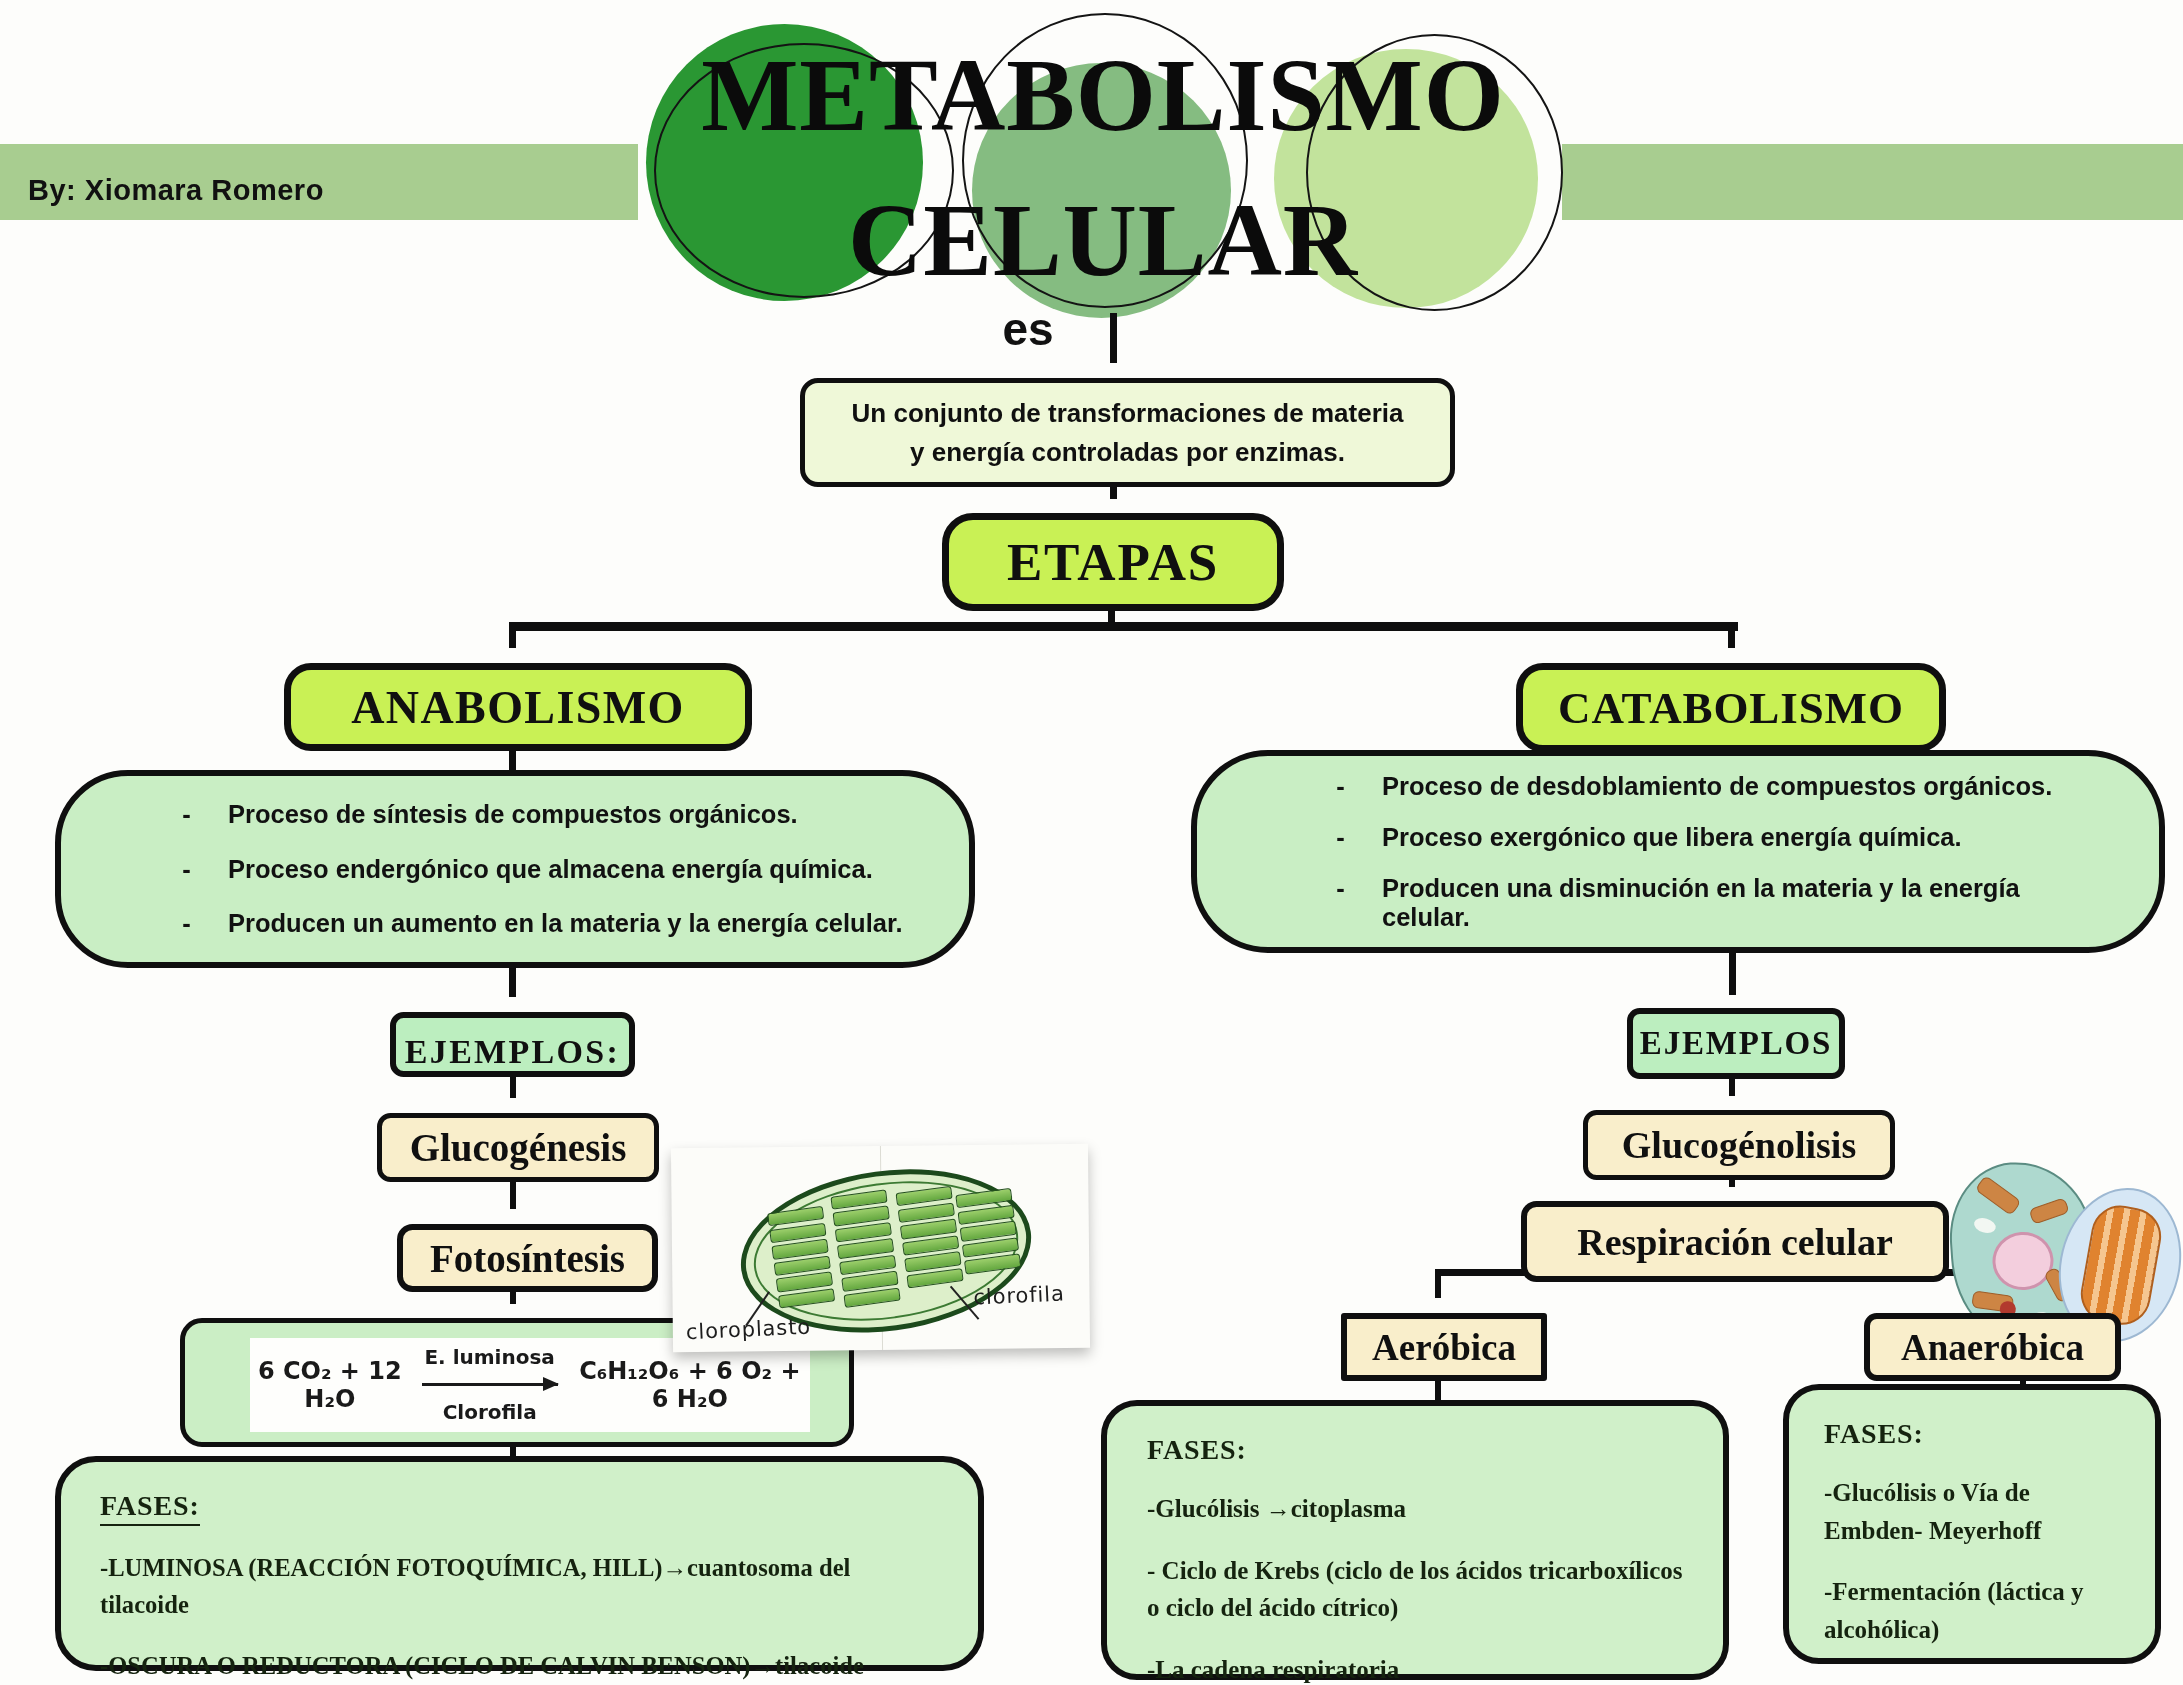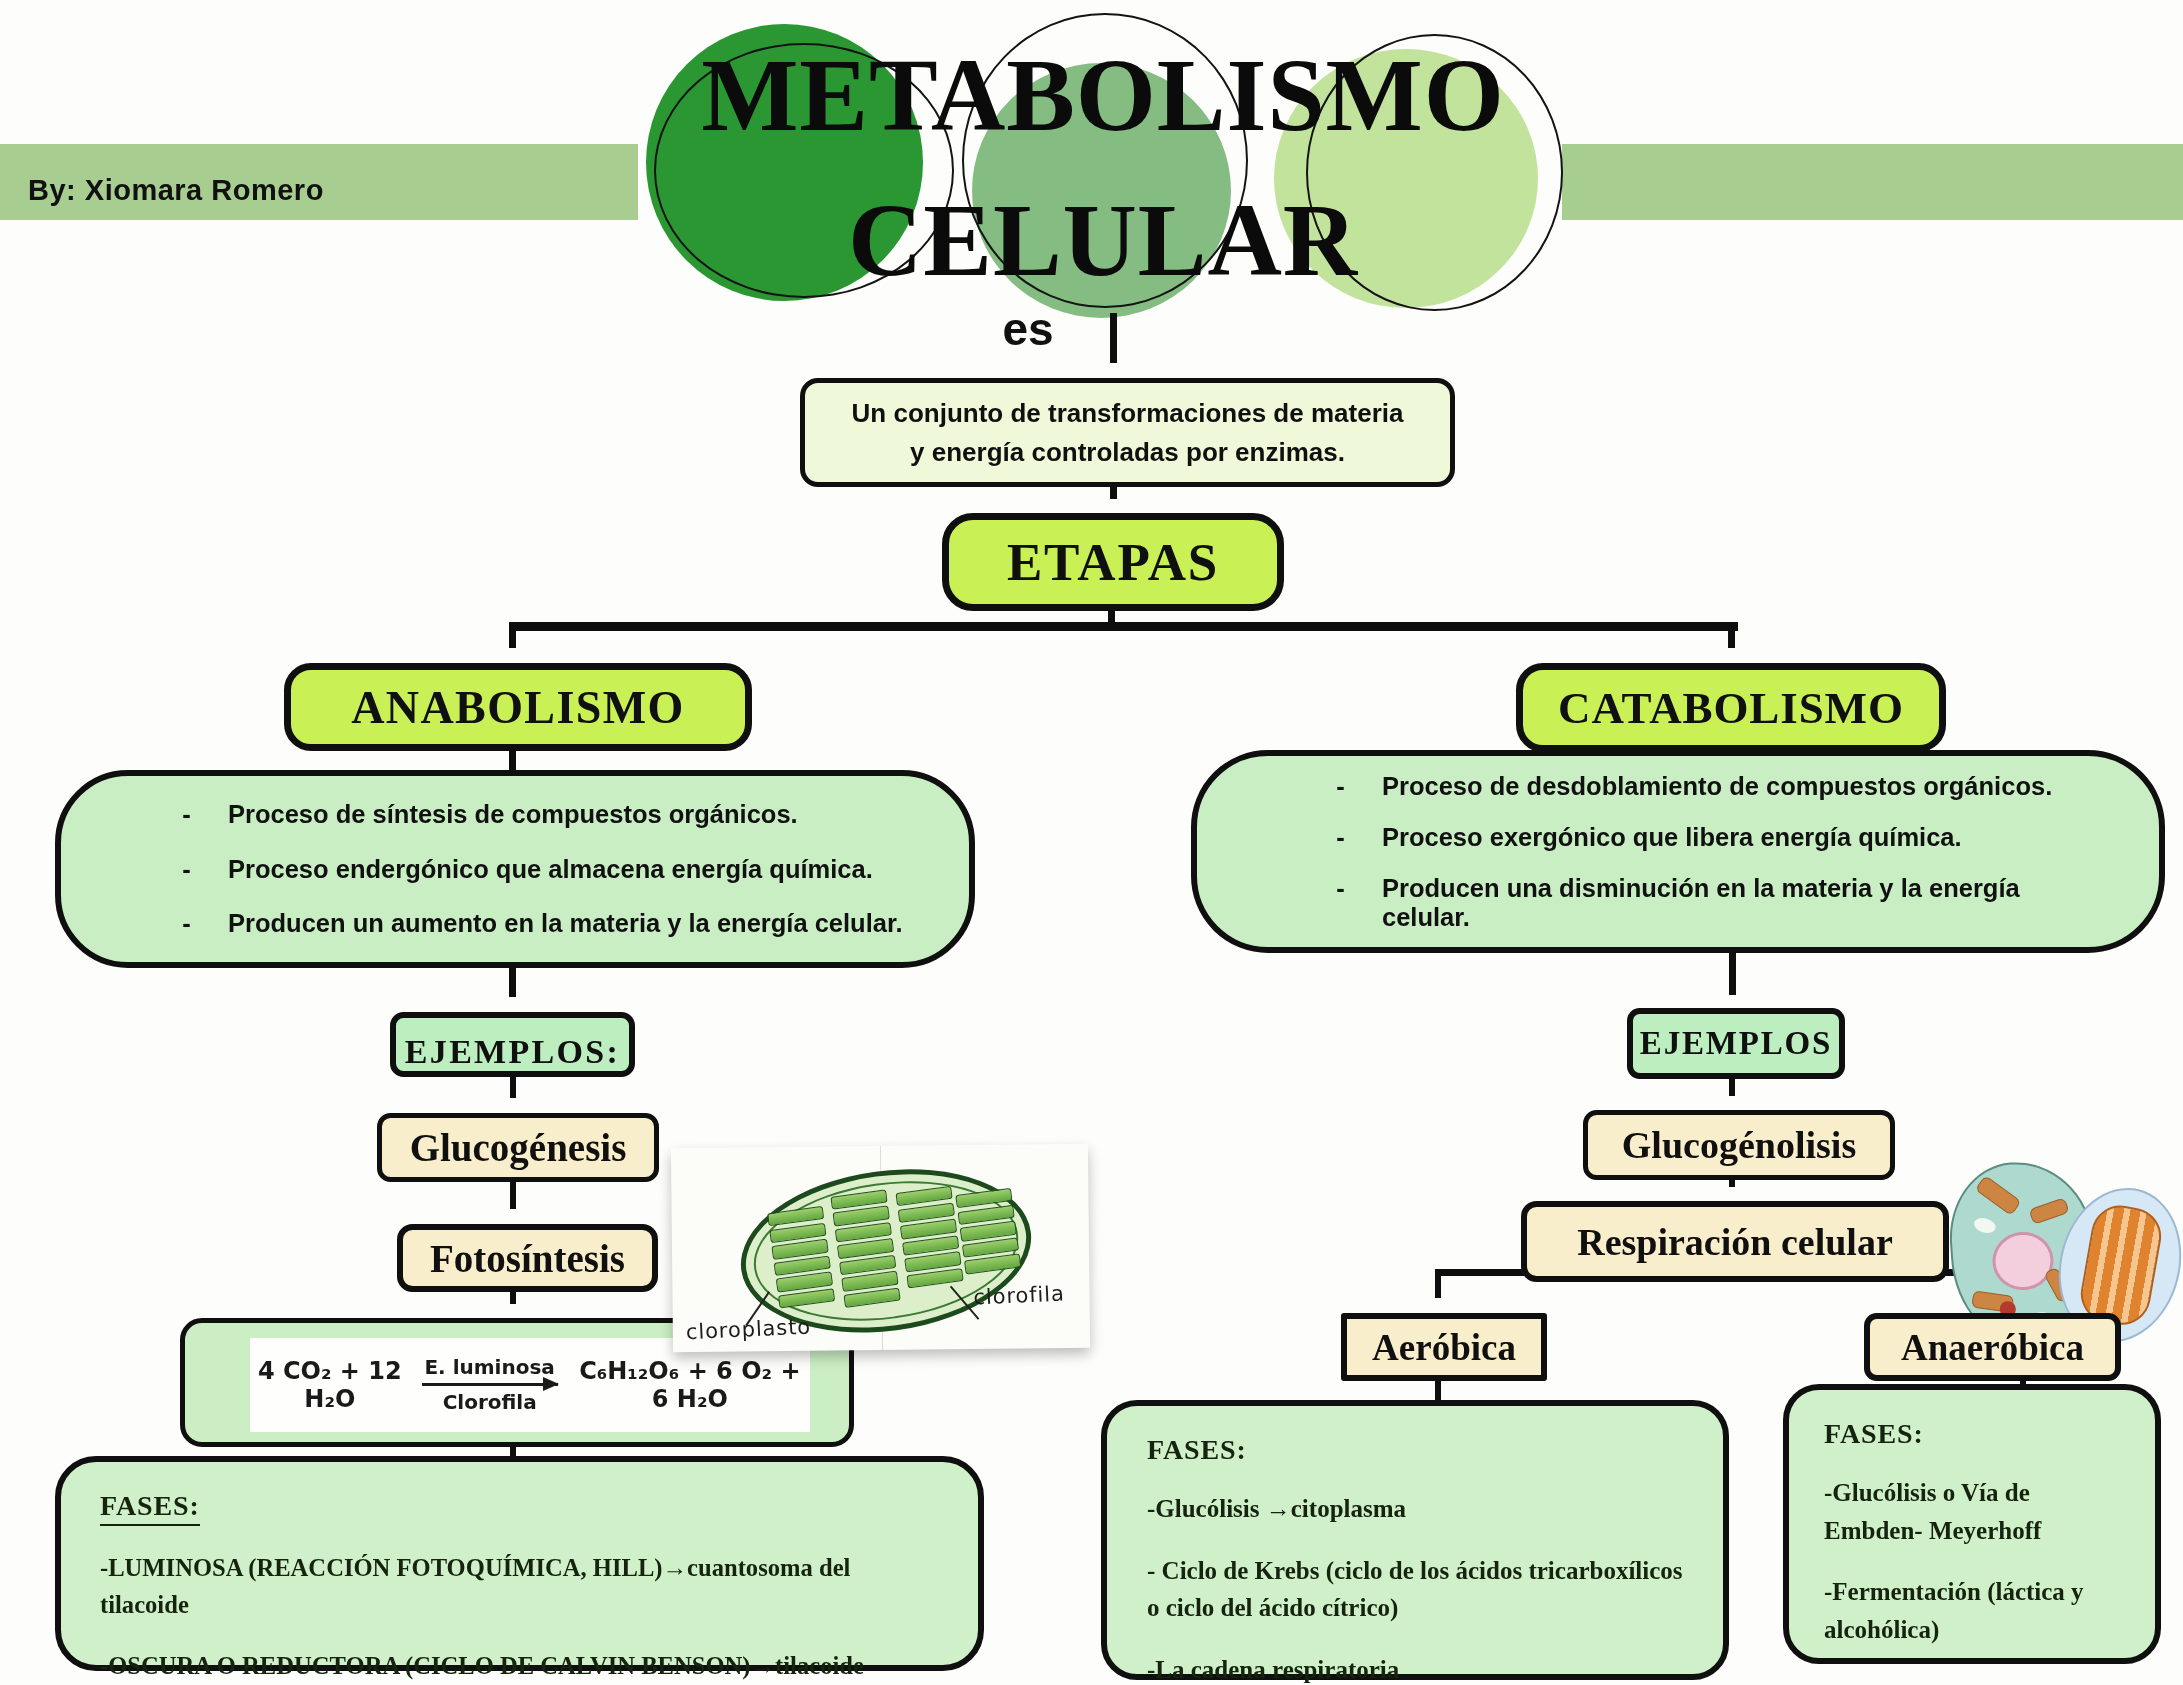--- a/index.html
+++ b/index.html
@@ -28,21 +28,21 @@
   .bullet{display:flex;gap:30px;align-items:flex-start;}
   .dash{width:23px;text-align:center;flex:0 0 auto;}
   .fases{border:6.4px solid #0f0f0f;background:#d0f0c9;z-index:3;font-family:"Liberation Serif",serif;
          font-weight:bold;color:#15230f;}
   .fases .heading{font-size:28px;letter-spacing:0.9px;}
   .fases .item{font-size:25px;line-height:1.5;margin-top:24px;font-family:"Liberation Serif","DejaVu Sans",serif;}
   .underlined{display:inline-block;border-bottom:2.7px solid #15230f;padding-bottom:1.8px;}
   .eq-inner{position:absolute;left:65px;top:14.6px;width:560px;height:94px;background:#fefefc;
             display:flex;align-items:center;justify-content:center;gap:12px;
             font-family:"DejaVu Sans",sans-serif;font-weight:bold;font-size:24px;color:#1a1a1a;}
-  .arrowwrap{display:flex;flex-direction:column;align-items:center;gap:4px;font-size:20px;font-weight:bold;}
+  .arrowwrap{display:flex;flex-direction:column;align-items:center;gap:14px;font-size:20px;font-weight:bold;}
   .arrowline{width:136px;height:3.2px;background:#1a1a1a;position:relative;}
   .arrowline:after{content:"";position:absolute;right:-1.8px;top:-6.4px;border-left:16.4px solid #1a1a1a;
                    border-top:7.7px solid transparent;border-bottom:7.7px solid transparent;}
   .card{background:#fcfcf9;box-shadow:0 6.4px 12.7px rgba(0,0,0,0.25);z-index:3;transform:rotate(-0.6deg);}
   .fold{position:absolute;left:50%;top:0;width:1.4px;height:100%;background:#dcdcd4;}
   .chloro-body{position:absolute;left:68px;top:25px;width:282px;height:150px;border:5px solid #1c4a1c;
                border-radius:50%;background:#ddefca;transform:rotate(-7deg);}
   .chloro-inner{position:absolute;left:8.2px;top:7.3px;right:8.2px;bottom:7.3px;border:2.7px solid #3c7a33;
                 border-radius:50%;}
   .grana{position:absolute;display:flex;flex-direction:column;gap:3.2px;}
@@ -158,21 +158,21 @@
   </div>
   <div class="abs node cream" style="left:377px;top:1097px;width:282px;height:69px;border-width:5.5px;border-radius:13.6px;font-size:39px;">
     <span>Glucogénesis</span>
   </div>
   <div class="abs node cream" style="left:397px;top:1208px;width:261px;height:68px;border-width:6.4px;border-radius:15.5px;font-size:39px;">
     <span>Fotosíntesis</span>
   </div>
 
   <div class="abs node panel" style="left:180px;top:1302px;width:674px;height:129px;border-width:5.5px;border-radius:22px;">
     <div class="eq-inner">
-      <span>4 CO₂ + 12 H₂O</span>
+      <span>6 CO₂ + 12 H₂O</span>
       <span class="arrowwrap">
         <span>E. luminosa</span>
         <span class="arrowline"></span>
         <span>Clorofila</span>
       </span>
       <span>C₆H₁₂O₆ + 6 O₂ + 6 H₂O</span>
     </div>
   </div>
 
   <div class="abs fases" style="left:55px;top:1456px;width:929px;height:215px;border-radius:41px;padding:28px 39px;">

